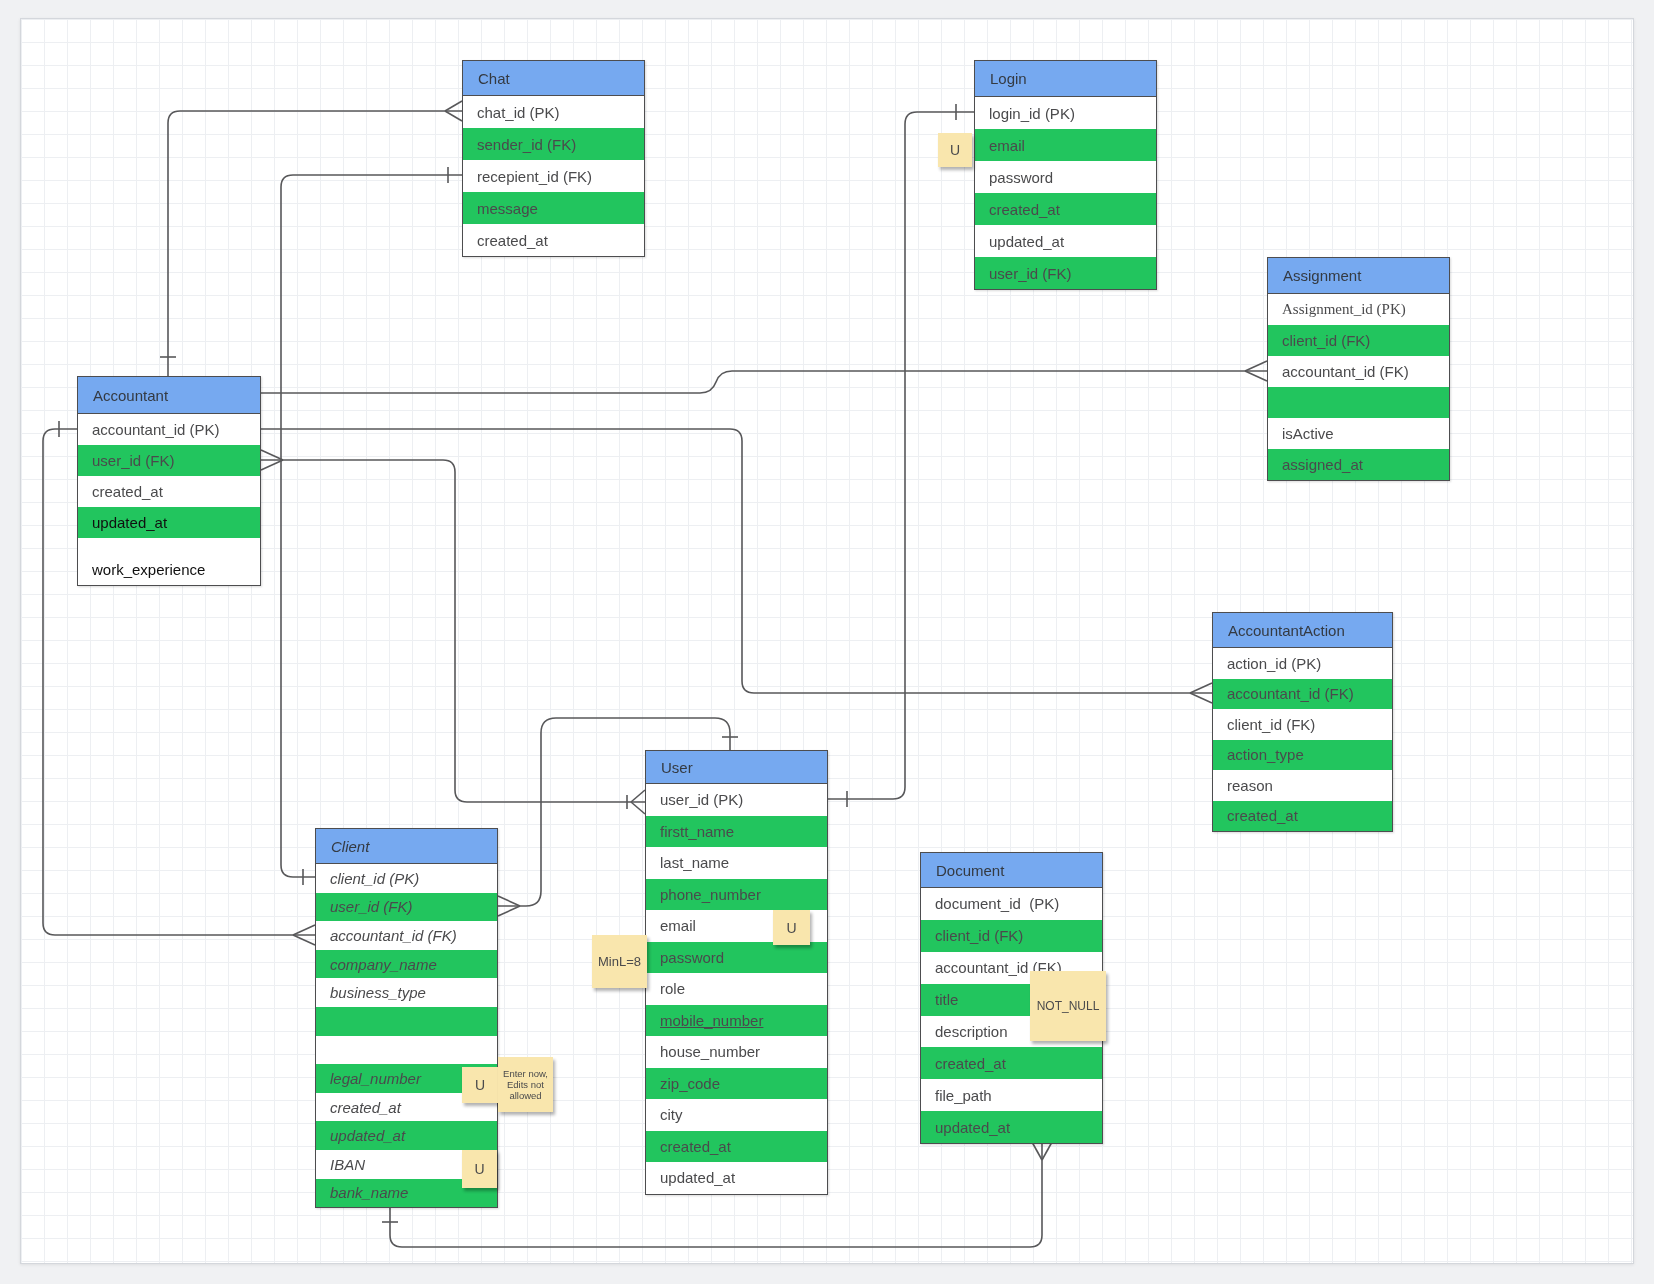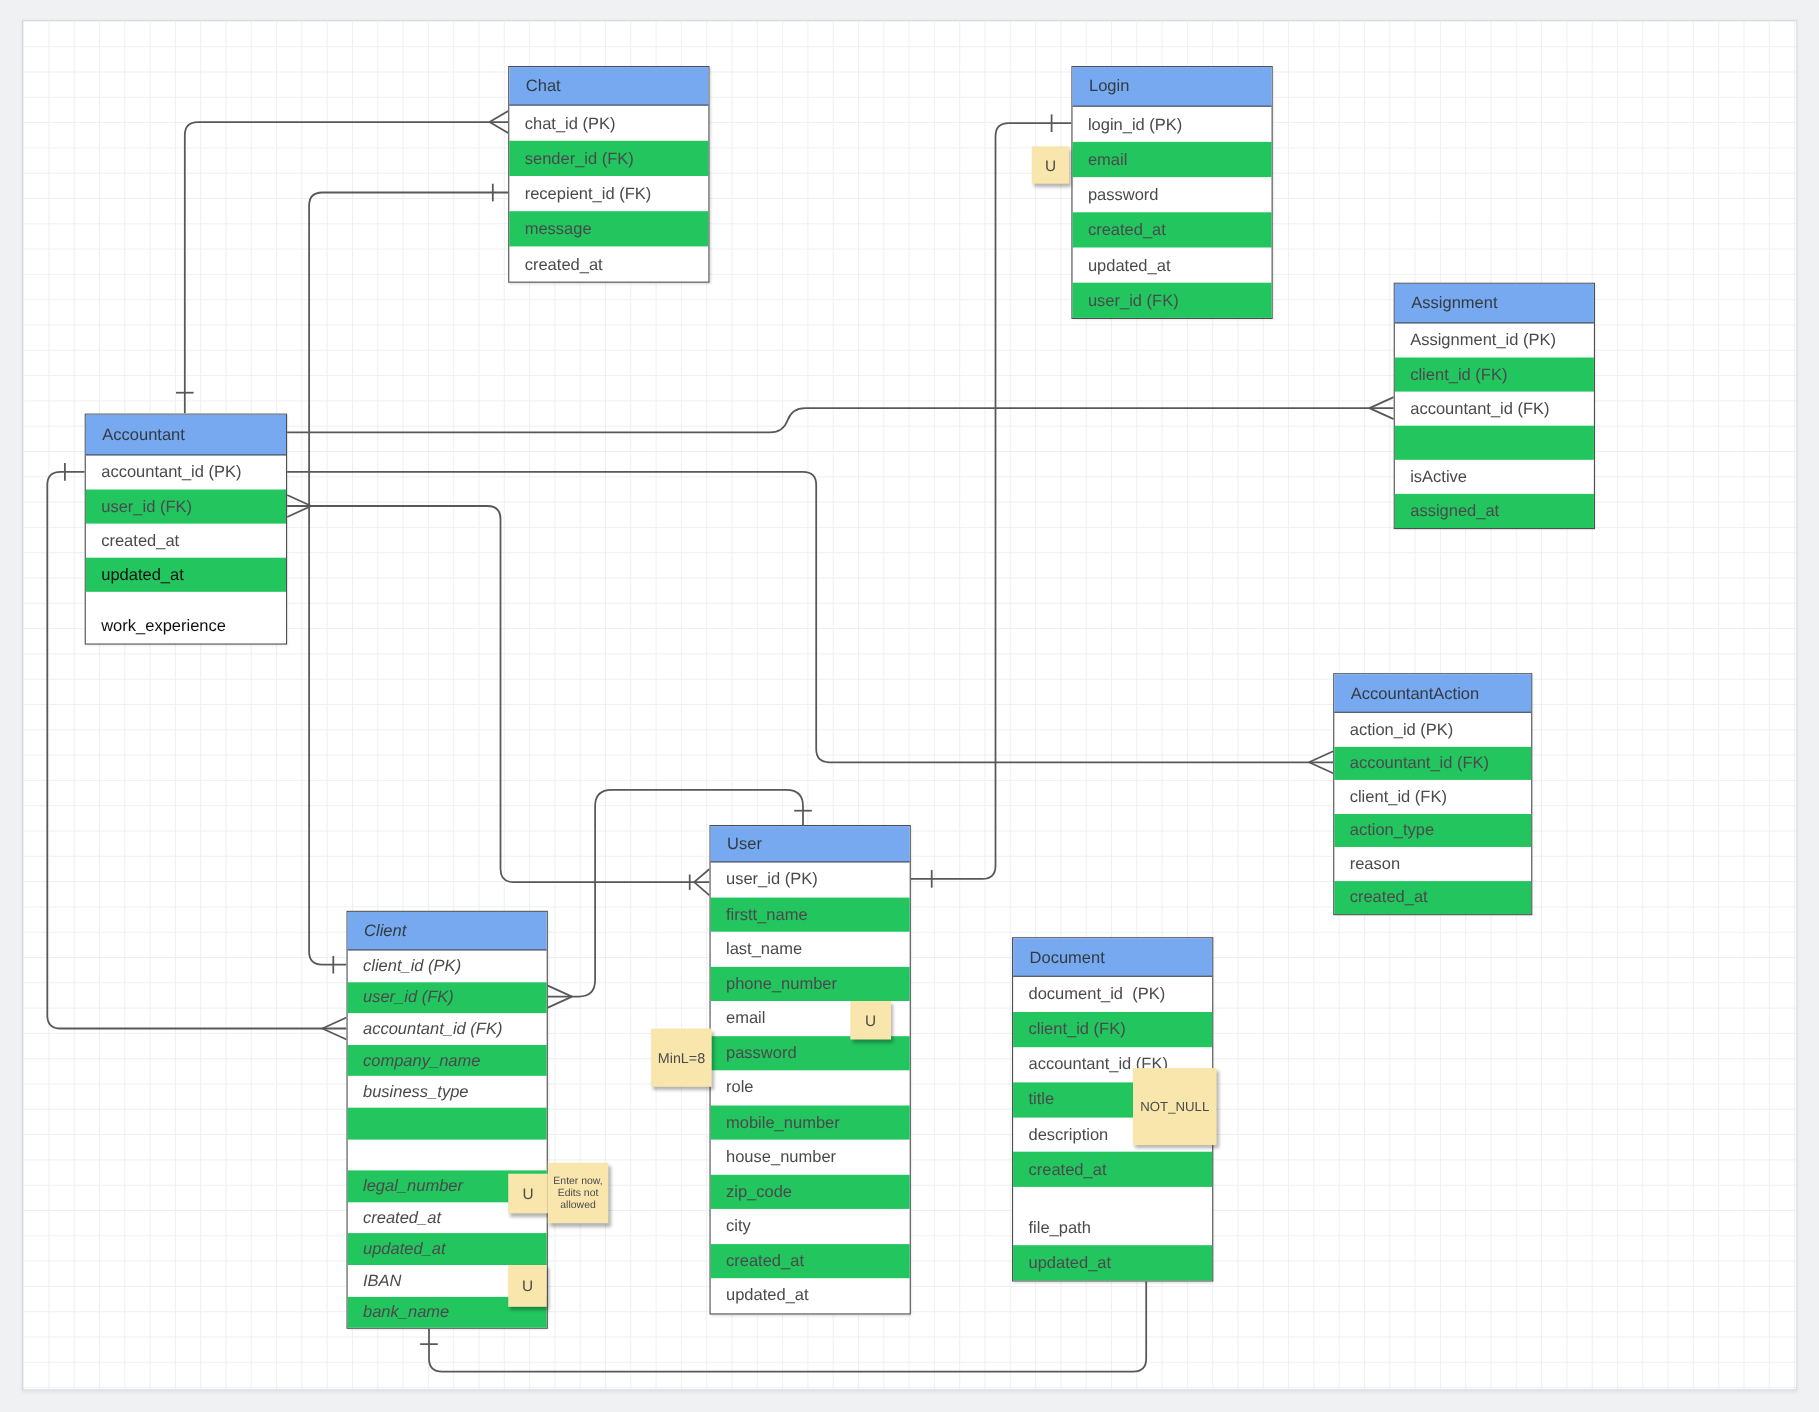--- a/index.html
+++ b/index.html
@@ -133,21 +133,21 @@
         <div class="hdr" style="height: 36px;">Login</div>
         <div class="row" style="height: 32px;">login_id (PK)</div>
         <div class="row alt" style="height: 32px;">email</div>
         <div class="row" style="height: 32px;">password</div>
         <div class="row alt" style="height: 32px;">created_at</div>
         <div class="row" style="height: 32px;">updated_at</div>
         <div class="row alt" style="height: 32px;">user_id (FK)</div>
       </div>
       <div class="table" style="left: 1267px; top: 257px; width: 183px;">
         <div class="hdr" style="height: 36px;">Assignment</div>
-        <div class="row" style="height: 31px;">Assignment_id (PK)</div>
+        <div class="row" style="height: 31px; font-family: Liberation Serif, serif;">Assignment_id (PK)</div>
         <div class="row alt" style="height: 31px;">client_id (FK)</div>
         <div class="row" style="height: 31px;">accountant_id (FK)</div>
         <div class="row alt" style="height: 31px;"></div>
         <div class="row" style="height: 31px;">isActive</div>
         <div class="row alt" style="height: 31px;">assigned_at</div>
       </div>
       <div class="table" style="left: 77px; top: 376px; width: 184px;">
         <div class="hdr" style="height: 37px;">Accountant</div>
         <div class="row" style="height: 31px;">accountant_id (PK)</div>
         <div class="row alt" style="height: 31px;">user_id (FK)</div>
@@ -166,21 +166,21 @@
       </div>
       <div class="table" style="left: 645px; top: 750px; width: 183px;">
         <div class="hdr" style="height: 33px;">User</div>
         <div class="row" style="height: 31.5px;">user_id (PK)</div>
         <div class="row alt" style="height: 31.5px;">firstt_name</div>
         <div class="row" style="height: 31.5px;">last_name</div>
         <div class="row alt" style="height: 31.5px;">phone_number</div>
         <div class="row" style="height: 31.5px;">email</div>
         <div class="row alt" style="height: 31.5px;">password</div>
         <div class="row" style="height: 31.5px;">role</div>
-        <div class="row alt" style="height: 31.5px;">mobile_number</div>
+        <div class="row alt" style="height: 31.5px; text-decoration: underline;">mobile_number</div>
         <div class="row" style="height: 31.5px;">house_number</div>
         <div class="row alt" style="height: 31.5px;">zip_code</div>
         <div class="row" style="height: 31.5px;">city</div>
         <div class="row alt" style="height: 31.5px;">created_at</div>
         <div class="row" style="height: 31.5px;">updated_at</div>
       </div>
       <div class="table italic" style="left: 315px; top: 828px; width: 183px;">
         <div class="hdr" style="height: 35px;">Client</div>
         <div class="row" style="height: 28.6px;">client_id (PK)</div>
         <div class="row alt" style="height: 28.6px;">user_id (FK)</div>
@@ -196,21 +196,21 @@
         <div class="row alt" style="height: 28.6px;">bank_name</div>
       </div>
       <div class="table" style="left: 920px; top: 852px; width: 183px;">
         <div class="hdr" style="height: 35px;">Document</div>
         <div class="row" style="height: 31.9px;">document_id  (PK)</div>
         <div class="row alt" style="height: 31.9px;">client_id (FK)</div>
         <div class="row" style="height: 31.9px;">accountant_id (FK)</div>
         <div class="row alt" style="height: 31.9px;">title</div>
         <div class="row" style="height: 31.9px;">description</div>
         <div class="row alt" style="height: 31.9px;">created_at</div>
-        <div class="row" style="height: 31.9px; margin-top: 21px;">file_path</div>
+        <div class="row" style="height: 31.9px;">file_path</div>
         <div class="row alt" style="height: 31.9px;">updated_at</div>
       </div>
       <div class="note" style="left: 938px; top: 133px; width: 34px; height: 34px; font-size: 14px;">U</div>
       <div class="note" style="left: 773px; top: 910px; width: 37px; height: 35px; font-size: 14px;">U</div>
       <div class="note" style="left: 592px; top: 935px; width: 55px; height: 53px; font-size: 13px;">MinL=8</div>
       <div class="note" style="left: 462px; top: 1067px; width: 36px; height: 36px; font-size: 14px;">U</div>
       <div class="note" style="left: 498px; top: 1057px; width: 55px; height: 55px; font-size: 9.5px;">Enter now,
 Edits not
 allowed</div>
       <div class="note" style="left: 462px; top: 1150px; width: 35px; height: 38px; font-size: 14px;">U</div>

